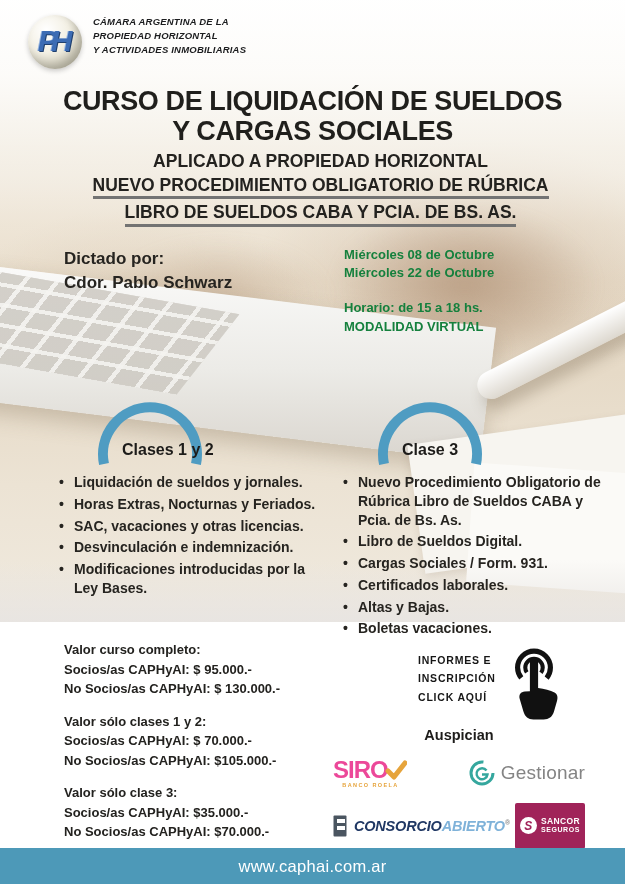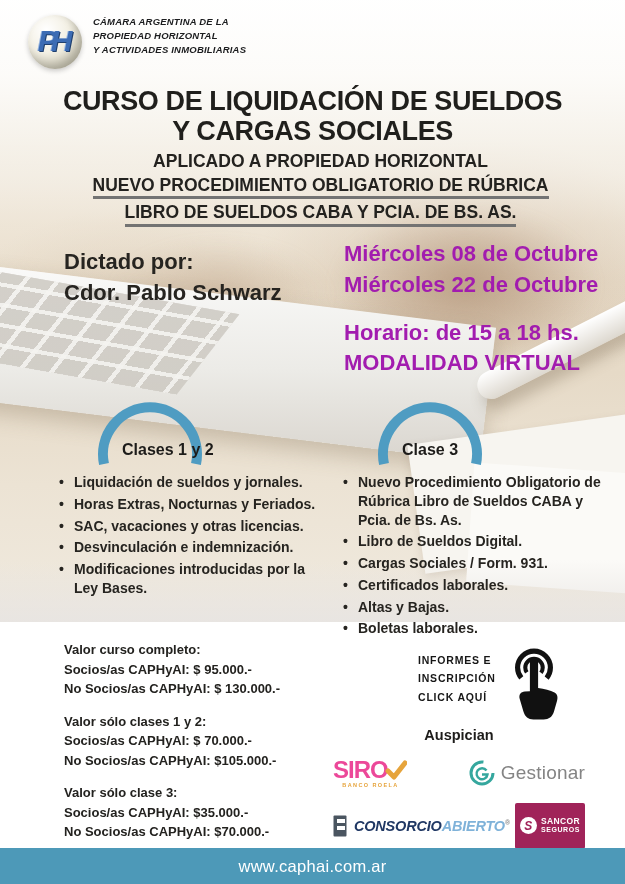--- a/index.html
+++ b/index.html
@@ -50,23 +50,23 @@
 
   
   .title{position:absolute;left:0;top:86px;width:625px;text-align:center;z-index:5;
     font-weight:bold;font-size:27px;line-height:1.12;color:#201f1c;letter-spacing:-.4px;}
   .subtitle{position:absolute;left:8px;top:151px;width:625px;text-align:center;z-index:5;
     font-weight:bold;font-size:17.5px;line-height:1.18;color:#23221f;}
   .subtitle .u{display:inline-block;border-bottom:3px solid #737373;padding-bottom:1px;margin-top:3px;}
 
   
   .info-left{position:absolute;left:64px;top:247px;z-index:5;
-    font-weight:bold;font-size:22px;line-height:1.4;color:#262420;}
-  .info-right{position:absolute;left:344px;top:239px;z-index:5;
-    font-weight:bold;font-size:22px;line-height:1.4;color:#a21caf;}
+    font-weight:bold;font-size:17px;line-height:1.4;color:#262420;}
+  .info-right{position:absolute;left:344px;top:246px;z-index:5;
+    font-weight:bold;font-size:13px;line-height:1.4;color:#15803d;}
   .info-gap{height:17px;}
 
   
   .badge{position:absolute;width:150px;height:70px;z-index:5;}
   .badge.left{left:92px;top:396px;}
   .badge.right{left:372px;top:396px;}
   .badge svg{position:absolute;left:0;top:0;}
   .badge-label{position:absolute;left:30px;bottom:7px;font-weight:bold;font-size:16px;color:#1d1c1a;}
 
   
@@ -190,21 +190,21 @@
     </ul>
   </div>
 
   <div class="topics right">
     <ul>
       <li>Nuevo Procedimiento Obligatorio de Rúbrica Libro de Sueldos CABA y Pcia. de Bs. As.</li>
       <li>Libro de Sueldos Digital.</li>
       <li>Cargas Sociales / Form. 931.</li>
       <li>Certificados laborales.</li>
       <li>Altas y Bajas.</li>
-      <li>Boletas laborales.</li>
+      <li>Boletas vacaciones.</li>
     </ul>
   </div>
 
   <div class="pricing">
     <div class="price-group">
       <div>Valor curso completo:</div>
       <div>Socios/as CAPHyAI: $ 95.000.-</div>
       <div>No Socios/as CAPHyAI: $ 130.000.-</div>
     </div>
     <div class="price-group">

